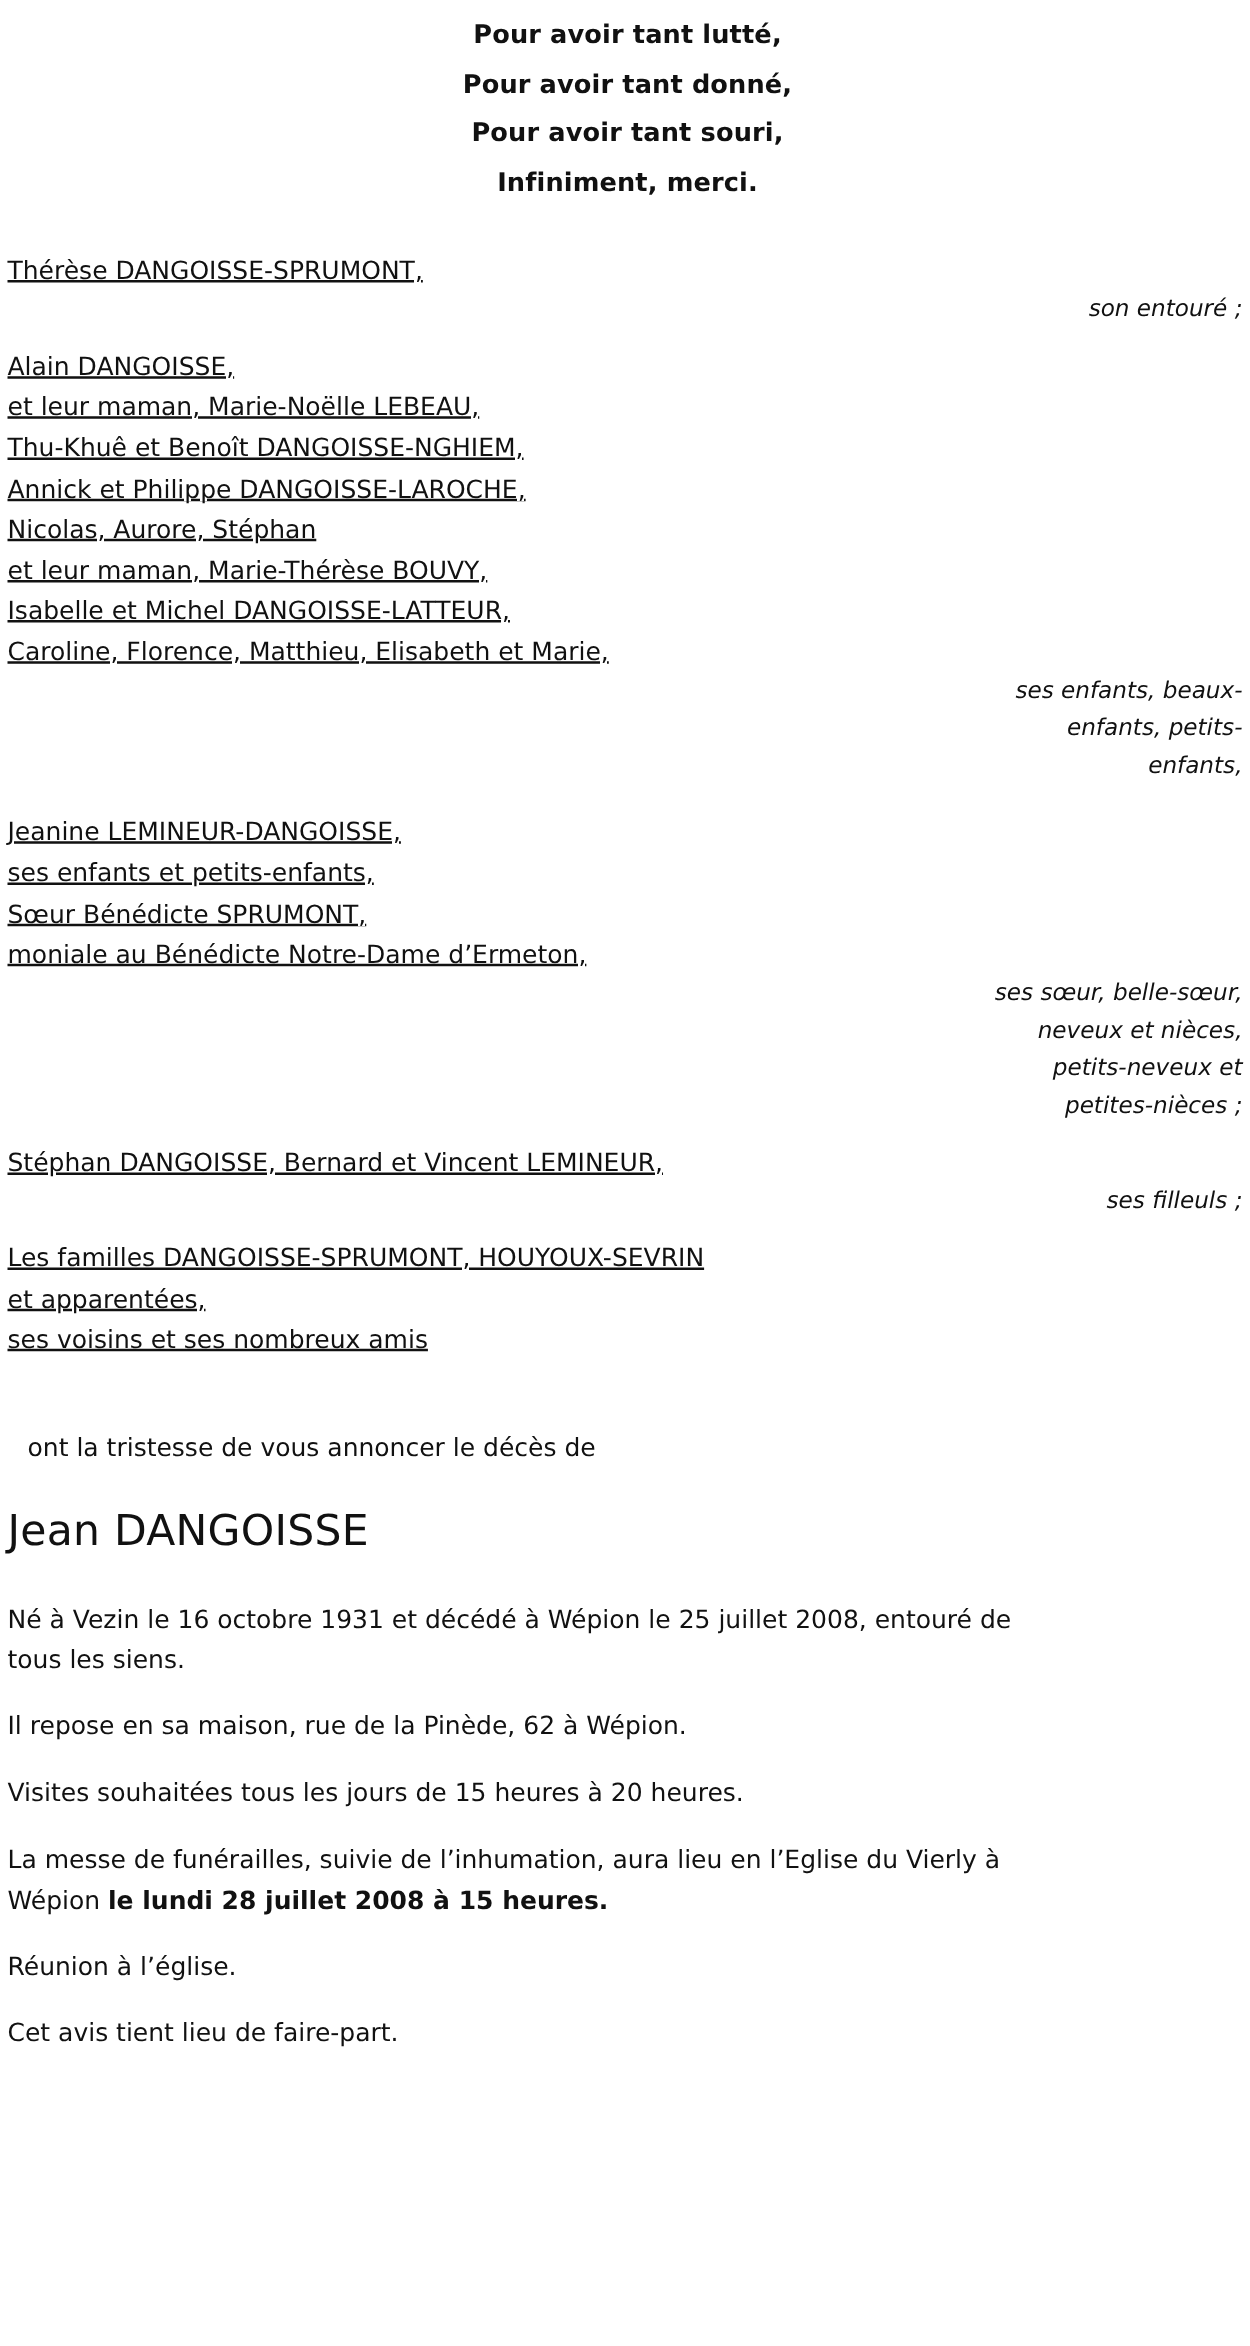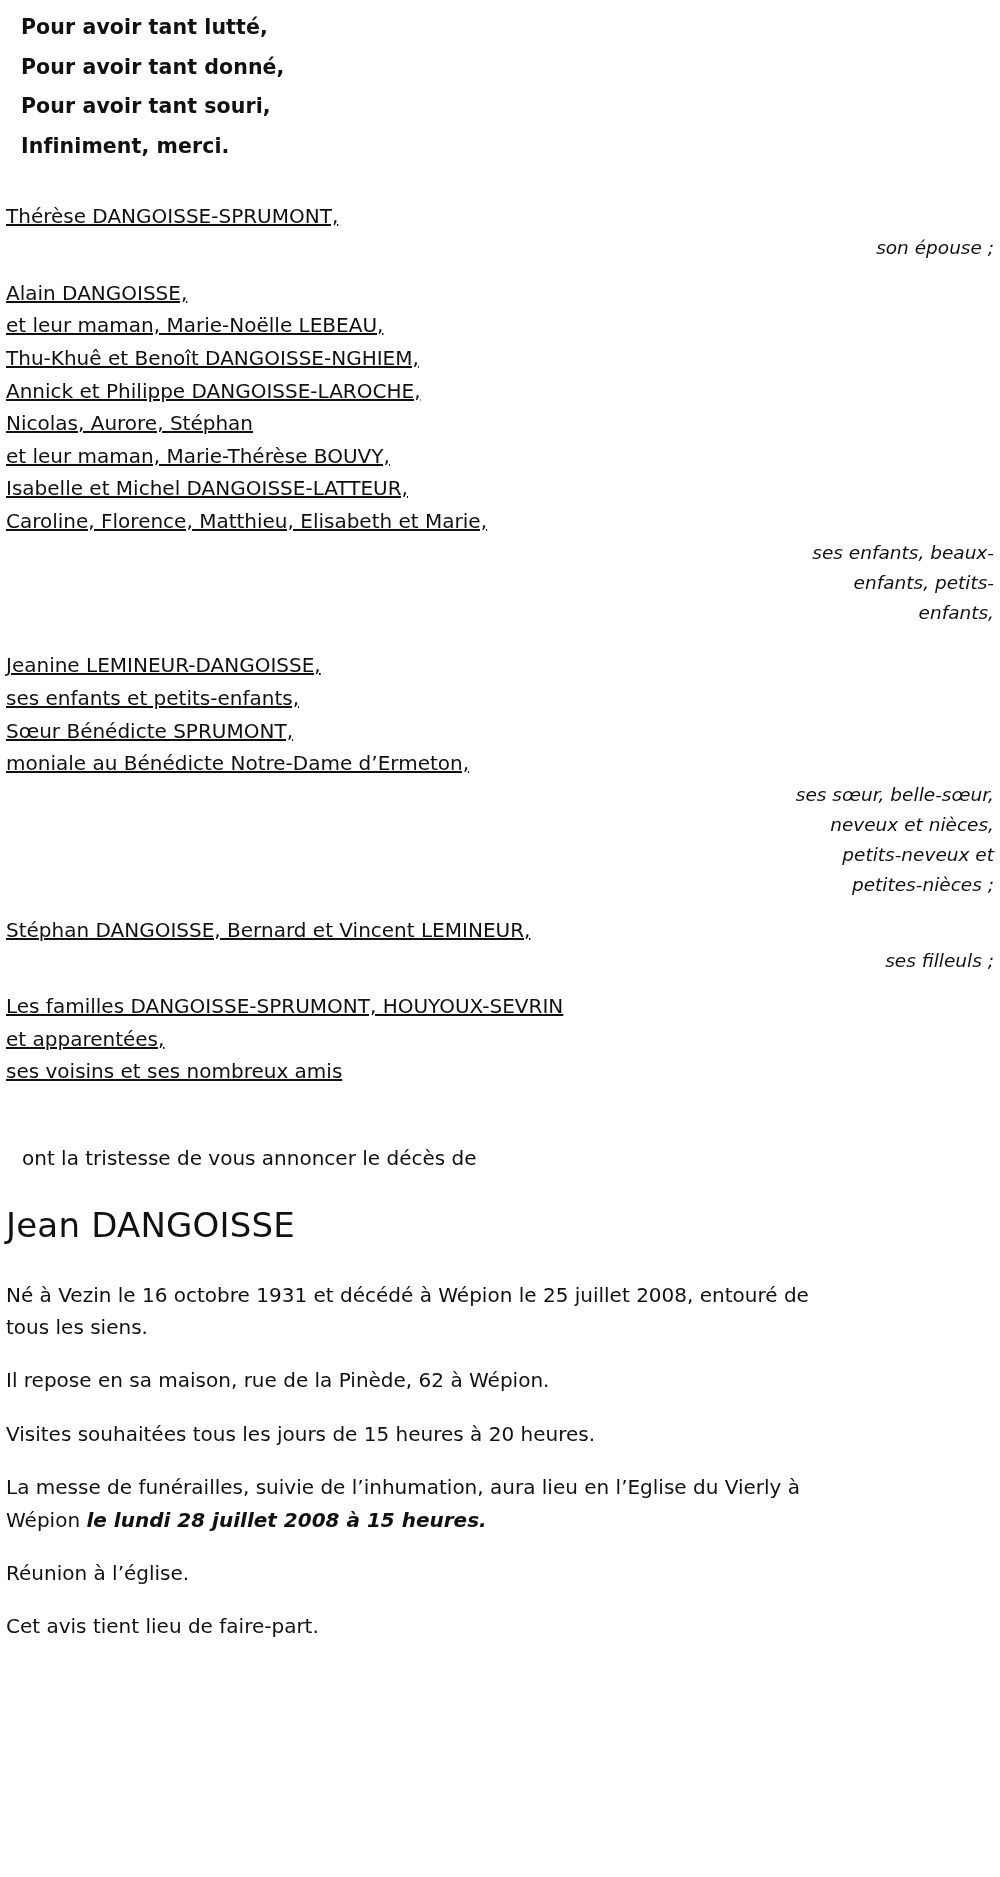--- a/index.html
+++ b/index.html
@@ -16,21 +16,22 @@
     -webkit-font-smoothing: antialiased;
   }
   .page {
     width: 1000px;
     box-sizing: border-box;
     padding: 8px 6px 20px 6px;
   }
 
   
   .verse {
-    margin: 0 0 34px 15px;
+    margin: 0 0 34px 4px;
+    text-align: center;
   }
   .verse-line {
     font-size: 20.5px;
     font-weight: bold;
     line-height: 1.93;
     letter-spacing: 0.1px;
     white-space: pre;
   }
 
   
@@ -85,41 +86,41 @@
   }
 
   
   .detail {
     font-size: 20px;
     line-height: 1.62;
     margin: 0 0 21px 0;
     max-width: 830px;
   }
   .detail:last-child { margin-bottom: 0; }
-  .detail strong { font-weight: bold; font-style: italic; }
+  .detail strong { font-weight: bold; }
   .detail.bold { font-weight: normal; }
 </style>
 </head>
 <body>
 
 <div class="page">
 
   <div class="verse">
     <div class="verse-line">Pour avoir tant lutté,</div>
     <div class="verse-line">Pour avoir tant donné,</div>
     <div class="verse-line">Pour avoir tant souri,</div>
     <div class="verse-line">Infiniment, merci.</div>
   </div>
 
   <div class="relation-block">
     <div class="names">
       <div class="name-line">Thérèse DANGOISSE-SPRUMONT,</div>
     </div>
     <div class="relation">
-      <span class="relation-inner rel-w-narrow">son épouse ;</span>
+      <span class="relation-inner rel-w-narrow">son entouré ;</span>
     </div>
   </div>
 
   <div class="gap-sm"></div>
 
   <div class="relation-block">
     <div class="names">
       <div class="name-line">Alain DANGOISSE,</div>
       <div class="name-line">et leur maman, Marie-Noëlle LEBEAU,</div>
       <div class="name-line">Thu-Khuê et Benoît DANGOISSE-NGHIEM,</div>

